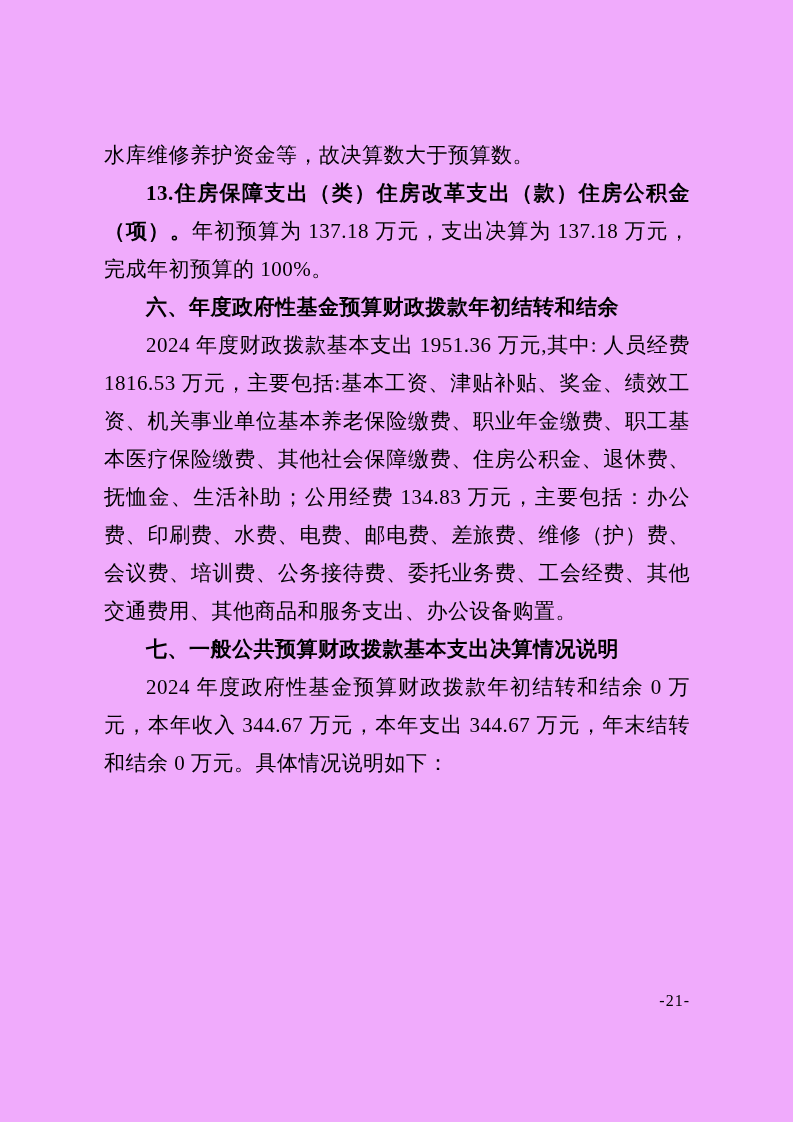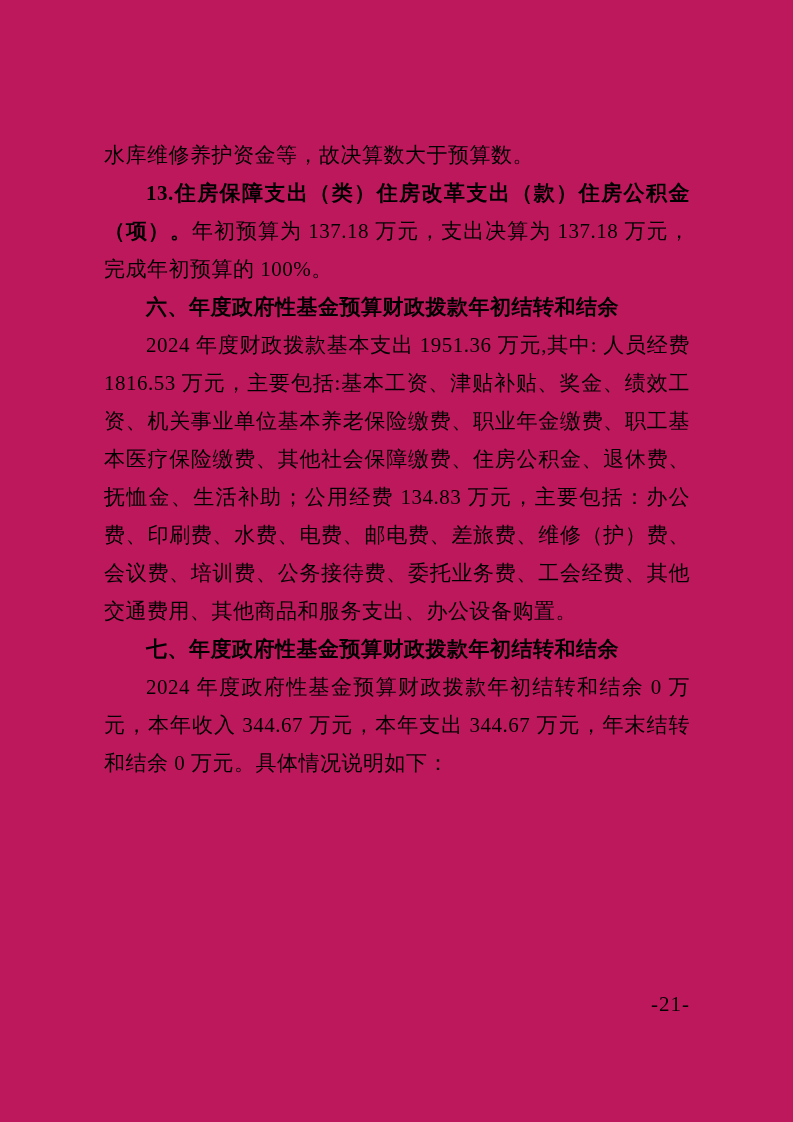--- a/index.html
+++ b/index.html
@@ -4,21 +4,21 @@
 <style>
   html, body {
     margin: 0;
     padding: 0;
     background: #ffffff;
   }
   .page {
     position: relative;
     width: 793px;
     height: 1122px;
-    background: #be185d;
+    background: #f0abfc;
     overflow: hidden;
     font-family: "Liberation Serif", "DejaVu Serif", serif;
     color: #000000;
   }
   .doc-body {
     position: absolute;
     left: 104px;
     top: 136px;
     width: 586px;
   }
@@ -35,31 +35,31 @@
   .doc-body p.indent {
     text-indent: 2em;
   }
   .doc-body span.bold {
     font-weight: bold;
   }
   .page-number {
     position: absolute;
     right: 103px;
     top: 992px;
-    font-size: 21px;
+    font-size: 16px;
     letter-spacing: 1px;
     color: #000000;
   }
 </style>
 </head>
 <body>
 
 <div class="page">
   <div class="doc-body">
       <p class=""><span>水库维修养护资金等，故决算数大于预算数。</span></p>
       <p class="indent"><span class="bold">13.住房保障支出（类）住房改革支出（款）住房公积金（项）。</span><span>年初预算为 137.18 万元，支出决算为 137.18 万元，完成年初预算的 100%。</span></p>
       <p class="indent"><span class="bold">六、年度政府性基金预算财政拨款年初结转和结余</span></p>
       <p class="indent"><span>2024 年度财政拨款基本支出 1951.36 万元,其中: 人员经费 1816.53 万元，主要包括:基本工资、津贴补贴、奖金、绩效工资、机关事业单位基本养老保险缴费、职业年金缴费、职工基本医疗保险缴费、其他社会保障缴费、住房公积金、退休费、抚恤金、生活补助；公用经费 134.83 万元，主要包括：办公费、印刷费、水费、电费、邮电费、差旅费、维修（护）费、会议费、培训费、公务接待费、委托业务费、工会经费、其他交通费用、其他商品和服务支出、办公设备购置。</span></p>
-      <p class="indent"><span class="bold">七、年度政府性基金预算财政拨款年初结转和结余</span></p>
+      <p class="indent"><span class="bold">七、一般公共预算财政拨款基本支出决算情况说明</span></p>
       <p class="indent"><span>2024 年度政府性基金预算财政拨款年初结转和结余 0 万元，本年收入 344.67 万元，本年支出 344.67 万元，年末结转和结余 0 万元。具体情况说明如下：</span></p>
     </div>
   <div class="page-number">-21-</div>
 </div>
 
 </body></html>

